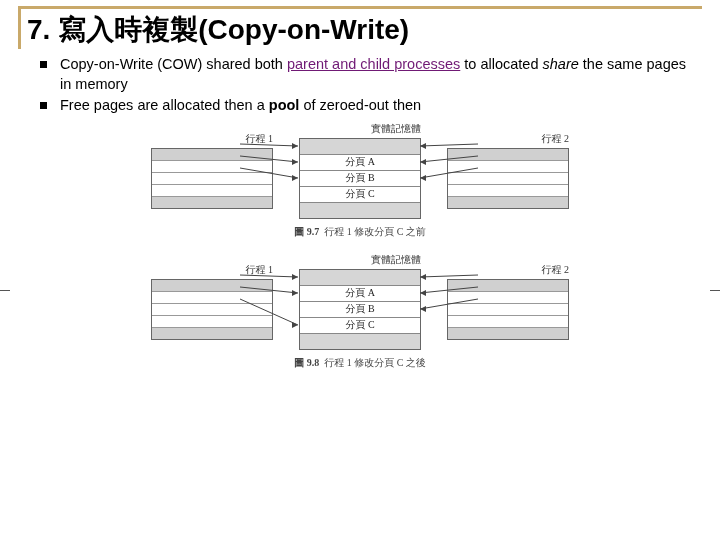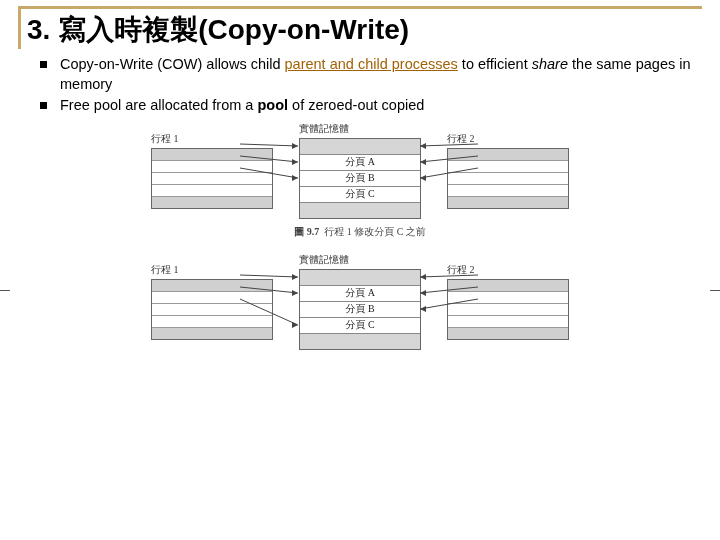--- a/index.html
+++ b/index.html
@@ -43,41 +43,41 @@
   }
   .bullets li::before {
     content: "";
     position: absolute;
     left: 2px;
     top: 6px;
     width: 7px;
     height: 7px;
     background: #000;
   }
-  .hl { color: #a16207; }
+  .hl { color: #701a75; }
   .ul { text-decoration: underline; }
   .em { font-style: italic; margin-top: 31px; }
   .b { font-weight: bold; text-align: center; }
 
   .figarea {
     margin-top: 6px;
     display: flex;
     flex-direction: column;
     align-items: center;
     gap: 4px;
   }
   .diagram {
     display: flex;
     align-items: center;
     justify-content: center;
     gap: 26px;
     position: relative;
     width: 520px;
   }
-  .col { display: flex; flex-direction: column; align-items: flex-start; }
+  .col { display: flex; flex-direction: column; align-items: flex-end; }
   .colhdr {
     font-family: "PMingLiU", serif;
     font-size: 10px;
     color: #333;
     margin-bottom: 2px;
   }
   .box {
     border: 1px solid #666;
     background: #000000;
   }
@@ -131,29 +131,29 @@
     top: 290px;
   }
   .side-tick.l { left: 0; }
   .side-tick.r { right: 0; }
 </style>
 </head>
 <body>
 
 <div class="slide">
   <div class="title-wrap">
-    <div class="title">3. 寫入時複製(Copy-on-Write)</div>
+    <div class="title">7. 寫入時複製(Copy-on-Write)</div>
   </div>
 
   <ul class="bullets">
     <li>
-      <span>Copy-on-Write (COW) allows child </span><span class="hl ul">parent and child processes</span><span> to efficient </span><span class="em">share</span><span> the same pages in memory</span><br>
+      <span>Copy-on-Write (COW) shared both </span><span class="hl ul">parent and child processes</span><span> to allocated </span><span class="em">share</span><span> the same pages in memory</span><br>
     </li>
     <li>
-      <span>Free pool are allocated from a </span><span class="b">pool</span><span> of zeroed-out copied</span>
+      <span>Free pages are allocated then a </span><span class="b">pool</span><span> of zeroed-out then</span>
     </li>
   </ul>
 
   <div class="figarea">
 
     <div class="diagram">
       <svg class="arrows">
 
         <line x1="140" y1="8" x2="198" y2="10"></line>
           <polygon points="198,10 192,7 192,13"></polygon>
@@ -243,18 +243,21 @@
         <div class="colhdr">行程 2</div>
         <div class="box proc">
           <div class="row sh"></div>
             <div class="row"></div>
             <div class="row"></div>
             <div class="row"></div>
             <div class="row sh"></div>
         </div>
       </div>
     </div>
+    <div class="caption">
+      <span class="b">圖 9.8</span>&nbsp;&nbsp;<span>行程 1 修改分頁 C 之後</span>
+    </div>
 
   </div>
 </div>
 
 <div class="side-tick l"></div>
 <div class="side-tick r"></div>
 
 </body></html>

